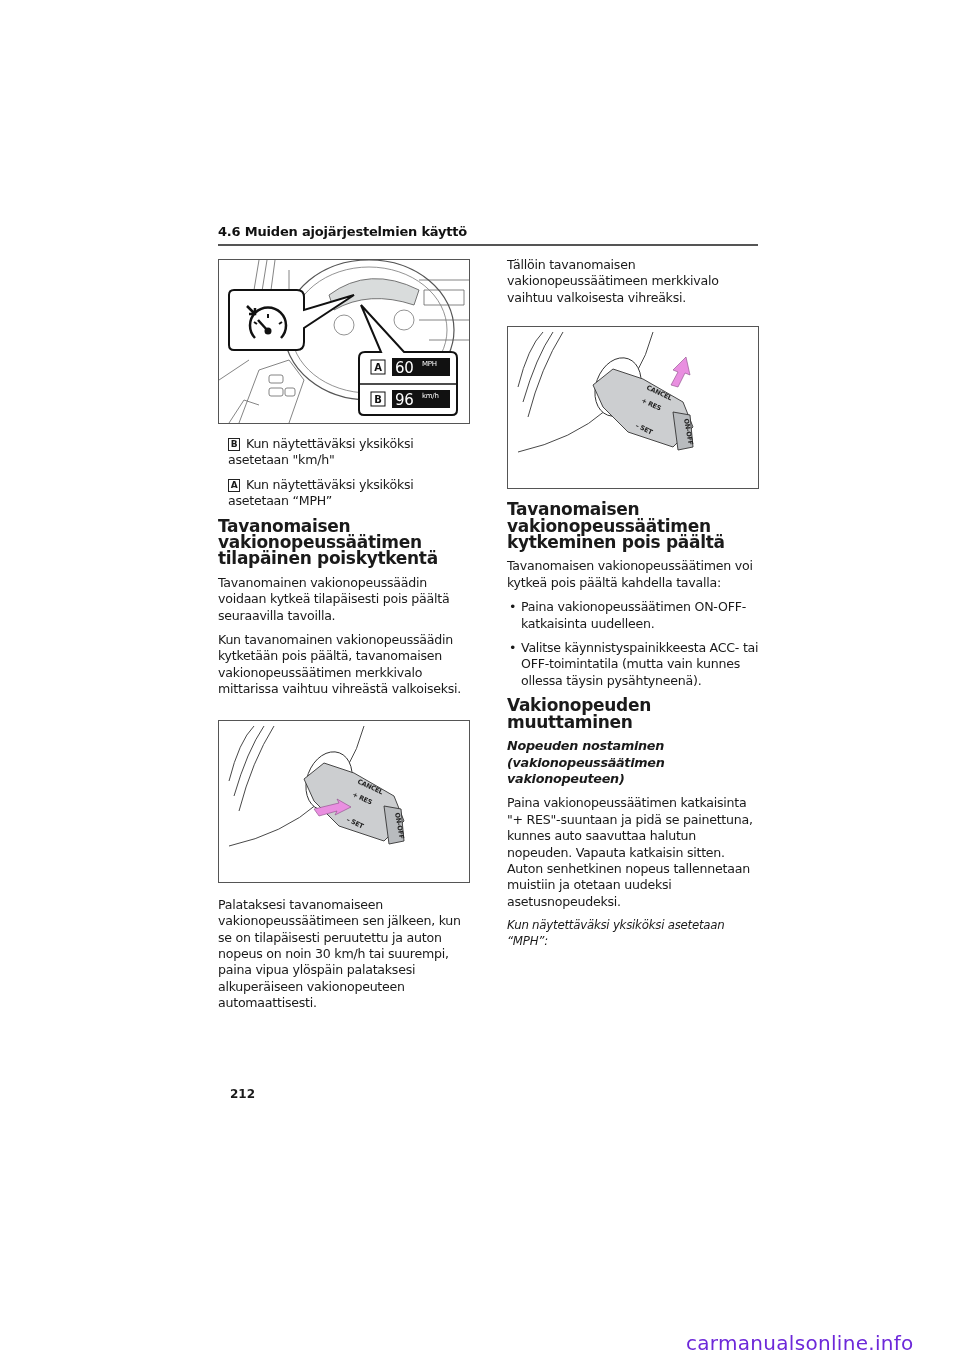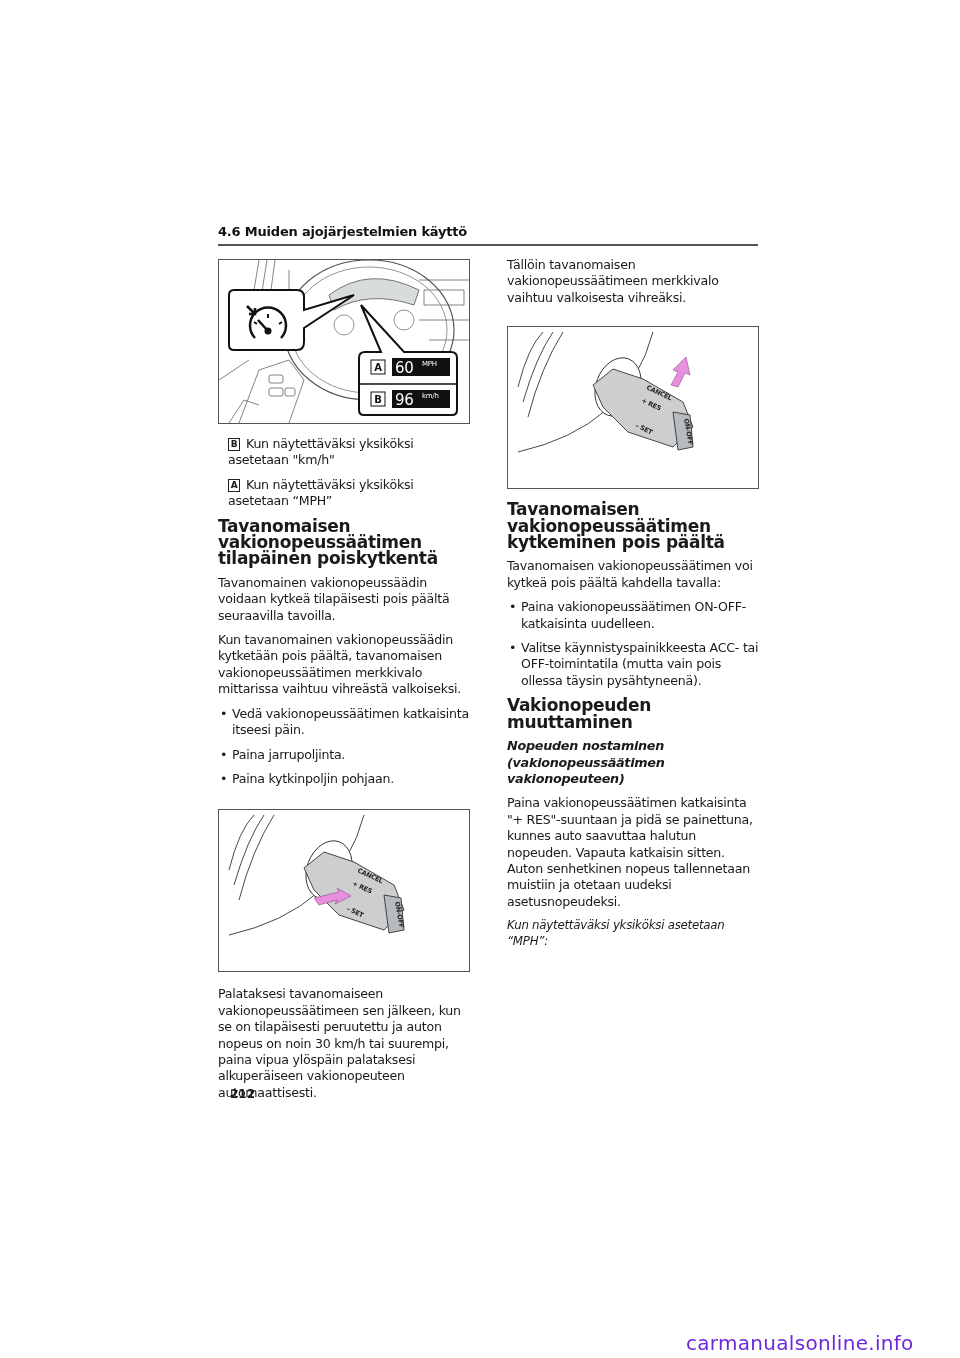--- a/index.html
+++ b/index.html
@@ -97,25 +97,20 @@
   <div class="legend-item">
     <span class="key">B</span><span>Kun näytettäväksi yksiköksi asetetaan "km/h"</span>
   </div>
   <div class="legend-item">
     <span class="key">A</span><span>Kun näytettäväksi yksiköksi asetetaan “MPH”</span>
   </div>
 
   <h3>Tavanomaisen vakionopeussäätimen tilapäinen poiskytkentä</h3>
   <p>Tavanomainen vakionopeussäädin voidaan kytkeä tilapäisesti pois päältä seuraavilla tavoilla.</p>
   <p>Kun tavanomainen vakionopeussäädin kytketään pois päältä, tavanomaisen vakionopeussäätimen merkkivalo mittarissa vaihtuu vihreästä valkoiseksi.</p>
-  <ul>
-    <li>Vedä vakionopeussäätimen katkaisinta itseesi päin.</li>
-    <li>Paina jarrupoljinta.</li>
-    <li>Paina kytkinpoljin pohjaan.</li>
-  </ul>
 
   <div style="height:14px"></div>
   <div class="figure fig-lever">
     <svg width="250" height="161" viewBox="0 0 250 161">
       <g stroke="#333" stroke-width="0.9" fill="none">
         <path d="M10 60 Q20 20 35 5"></path>
           <path d="M15 75 Q28 30 45 5"></path>
           <path d="M20 90 Q33 40 55 5"></path>
         <path d="M10 125 Q120 100 145 5"></path>
         <ellipse cx="110" cy="60" rx="22" ry="30" transform="rotate(20 110 60)" fill="#fff"></ellipse>
@@ -158,21 +153,21 @@
       </g>
       <path d="M163 58 L170 45 L165 43 L178 30 L182 48 L177 46 L170 60 Z" fill="#e98fe0" stroke="#8a4a86" stroke-width="0.6"></path>
     </svg>
   </div>
 
   <div style="height:12px"></div>
   <h3>Tavanomaisen vakionopeussäätimen kytkeminen pois päältä</h3>
   <p>Tavanomaisen vakionopeussäätimen voi kytkeä pois päältä kahdella tavalla:</p>
   <ul>
     <li>Paina vakionopeussäätimen ON-OFF-katkaisinta uudelleen.</li>
-    <li>Valitse käynnistyspainikkeesta ACC- tai OFF-toimintatila (mutta vain pois ollessa täysin pysähtyneenä).</li>
+    <li>Valitse käynnistyspainikkeesta ACC- tai OFF-toimintatila (mutta vain kunnes ollessa täysin pysähtyneenä).</li>
   </ul>
   <h3>Vakionopeuden muuttaminen</h3>
   <h4>Nopeuden nostaminen (vakionopeussäätimen vakionopeuteen)</h4>
   <p>Paina vakionopeussäätimen katkaisinta "+ RES"-suuntaan ja pidä se painettuna, kunnes auto saavuttaa halutun nopeuden. Vapauta katkaisin sitten. Auton senhetkinen nopeus tallennetaan muistiin ja otetaan uudeksi asetusnopeudeksi.</p>
   <p class="note">Kun näytettäväksi yksiköksi asetetaan “MPH”:</p>
 </div>
 
 <div class="pagenum">212</div>
 <div class="watermark">carmanualsonline.info</div>
 

